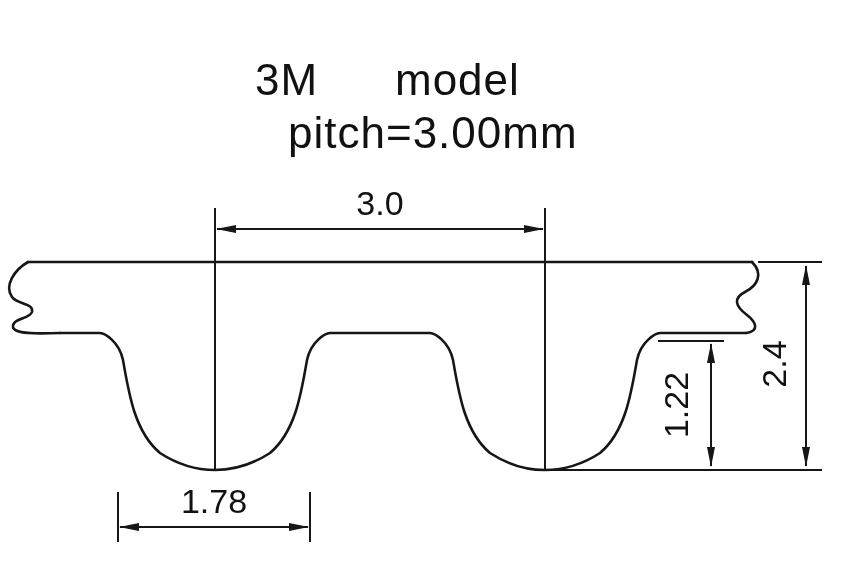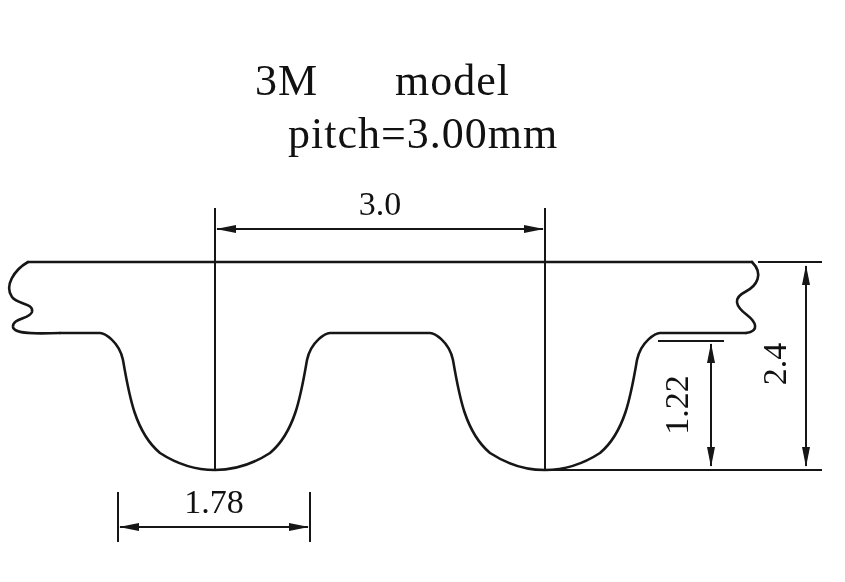--- a/index.html
+++ b/index.html
@@ -1,18 +1,18 @@
 <!DOCTYPE html>
 <html><head>
 <meta charset="utf-8">
 <style>
   html,body{margin:0;padding:0;background:#ffffff;}
   .page{
     width:845px;height:582px;background:#ffffff;position:relative;overflow:hidden;
-    font-family:Liberation Serif, serif;
+    font-family:Liberation Sans, sans-serif;
   }
   svg{display:block;}
   .outline{fill:none;stroke:#161616;stroke-width:2.6;stroke-linecap:round;stroke-linejoin:round;}
   .thin{fill:none;stroke:#161616;stroke-width:2;stroke-linecap:butt;}
   .dim{fill:none;stroke:#161616;stroke-width:2;}
   text{fill:#111111;}
   .title-txt{font-size:44px;letter-spacing:1px;}
   .dim-txt{font-size:34px;}
 </style>
 </head>

